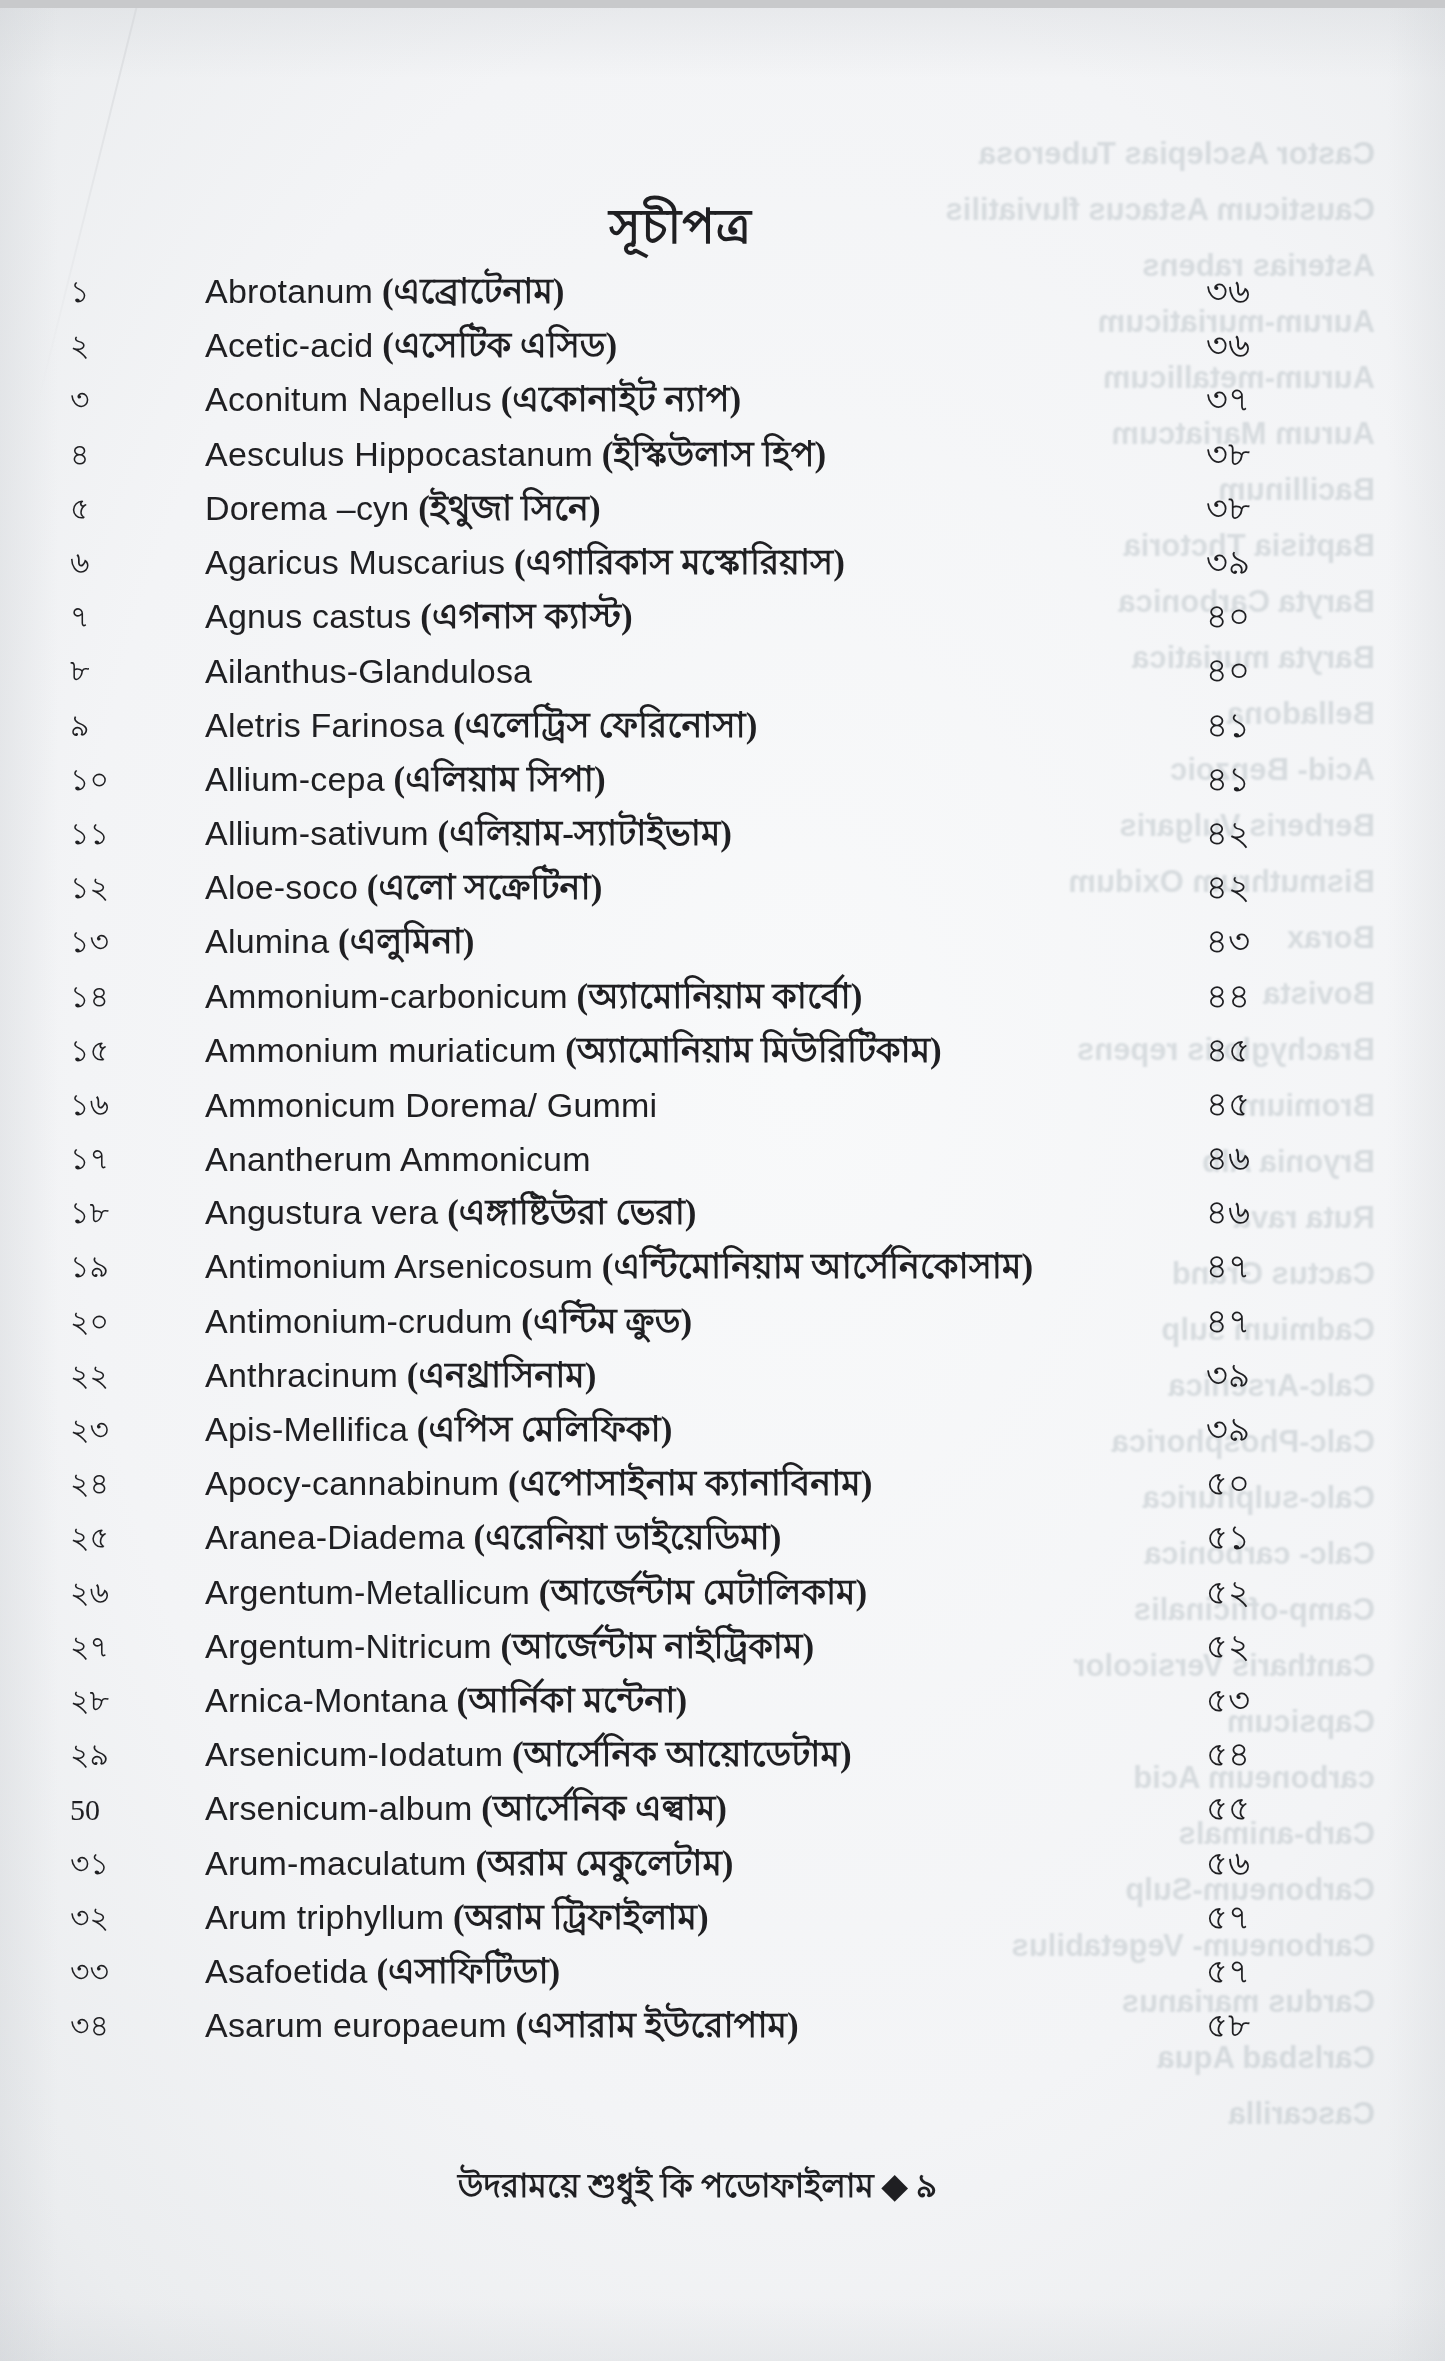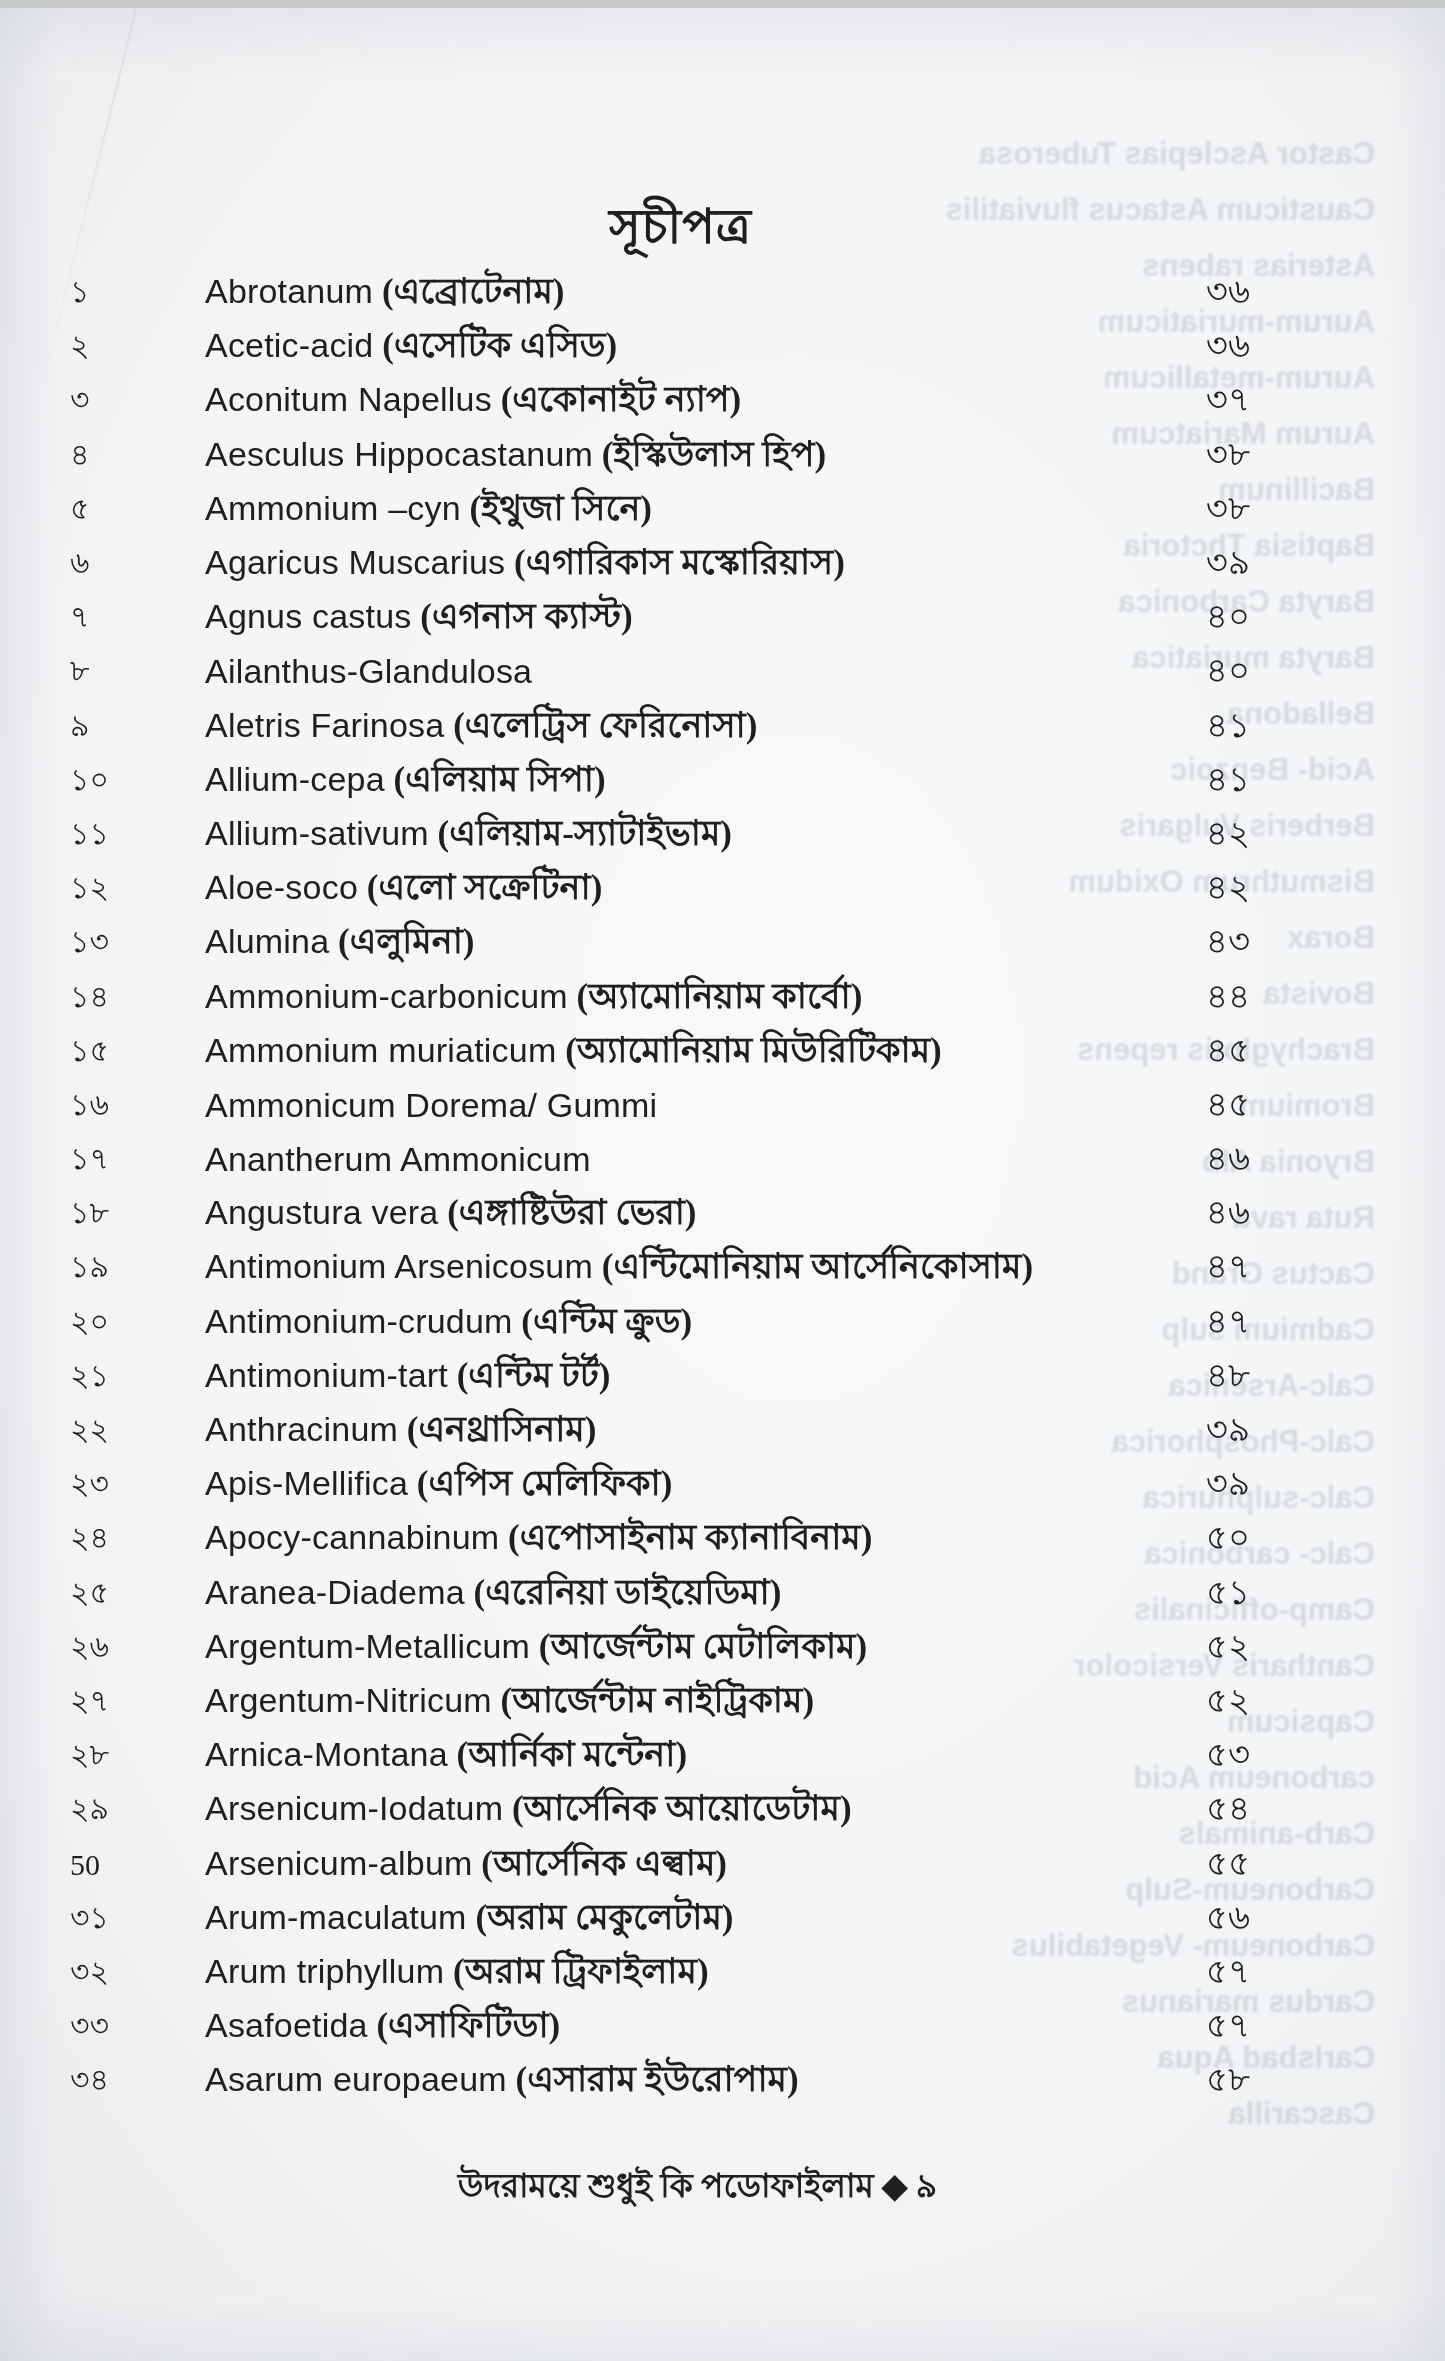--- a/index.html
+++ b/index.html
@@ -139,21 +139,21 @@
         <span class="name"><span class="en">Aconitum Napellus</span><span class="bn"> (একোনাইট ন্যাপ)</span></span>
         <span class="page">৩৭</span>
       </div>
       <div class="row">
         <span class="serial">৪</span>
         <span class="name"><span class="en">Aesculus Hippocastanum</span><span class="bn"> (ইস্কিউলাস হিপ)</span></span>
         <span class="page">৩৮</span>
       </div>
       <div class="row">
         <span class="serial">৫</span>
-        <span class="name"><span class="en">Ammonium –cyn</span><span class="bn"> (ইথুজা সিনে)</span></span>
+        <span class="name"><span class="en">Dorema –cyn</span><span class="bn"> (ইথুজা সিনে)</span></span>
         <span class="page">৩৮</span>
       </div>
       <div class="row">
         <span class="serial">৬</span>
         <span class="name"><span class="en">Agaricus Muscarius</span><span class="bn"> (এগারিকাস মস্কোরিয়াস)</span></span>
         <span class="page">৩৯</span>
       </div>
       <div class="row">
         <span class="serial">৭</span>
         <span class="name"><span class="en">Agnus castus</span><span class="bn"> (এগনাস ক্যাস্ট)</span></span>
@@ -218,25 +218,20 @@
         <span class="serial">১৯</span>
         <span class="name"><span class="en">Antimonium Arsenicosum</span><span class="bn"> (এন্টিমোনিয়াম আর্সেনিকোসাম)</span></span>
         <span class="page">৪৭</span>
       </div>
       <div class="row">
         <span class="serial">২০</span>
         <span class="name"><span class="en">Antimonium-crudum</span><span class="bn"> (এন্টিম ক্রুড)</span></span>
         <span class="page">৪৭</span>
       </div>
       <div class="row">
-        <span class="serial">২১</span>
-        <span class="name"><span class="en">Antimonium-tart</span><span class="bn"> (এন্টিম টর্ট)</span></span>
-        <span class="page">৪৮</span>
-      </div>
-      <div class="row">
         <span class="serial">২২</span>
         <span class="name"><span class="en">Anthracinum</span><span class="bn"> (এনথ্রাসিনাম)</span></span>
         <span class="page">৩৯</span>
       </div>
       <div class="row">
         <span class="serial">২৩</span>
         <span class="name"><span class="en">Apis-Mellifica</span><span class="bn"> (এপিস মেলিফিকা)</span></span>
         <span class="page">৩৯</span>
       </div>
       <div class="row">

